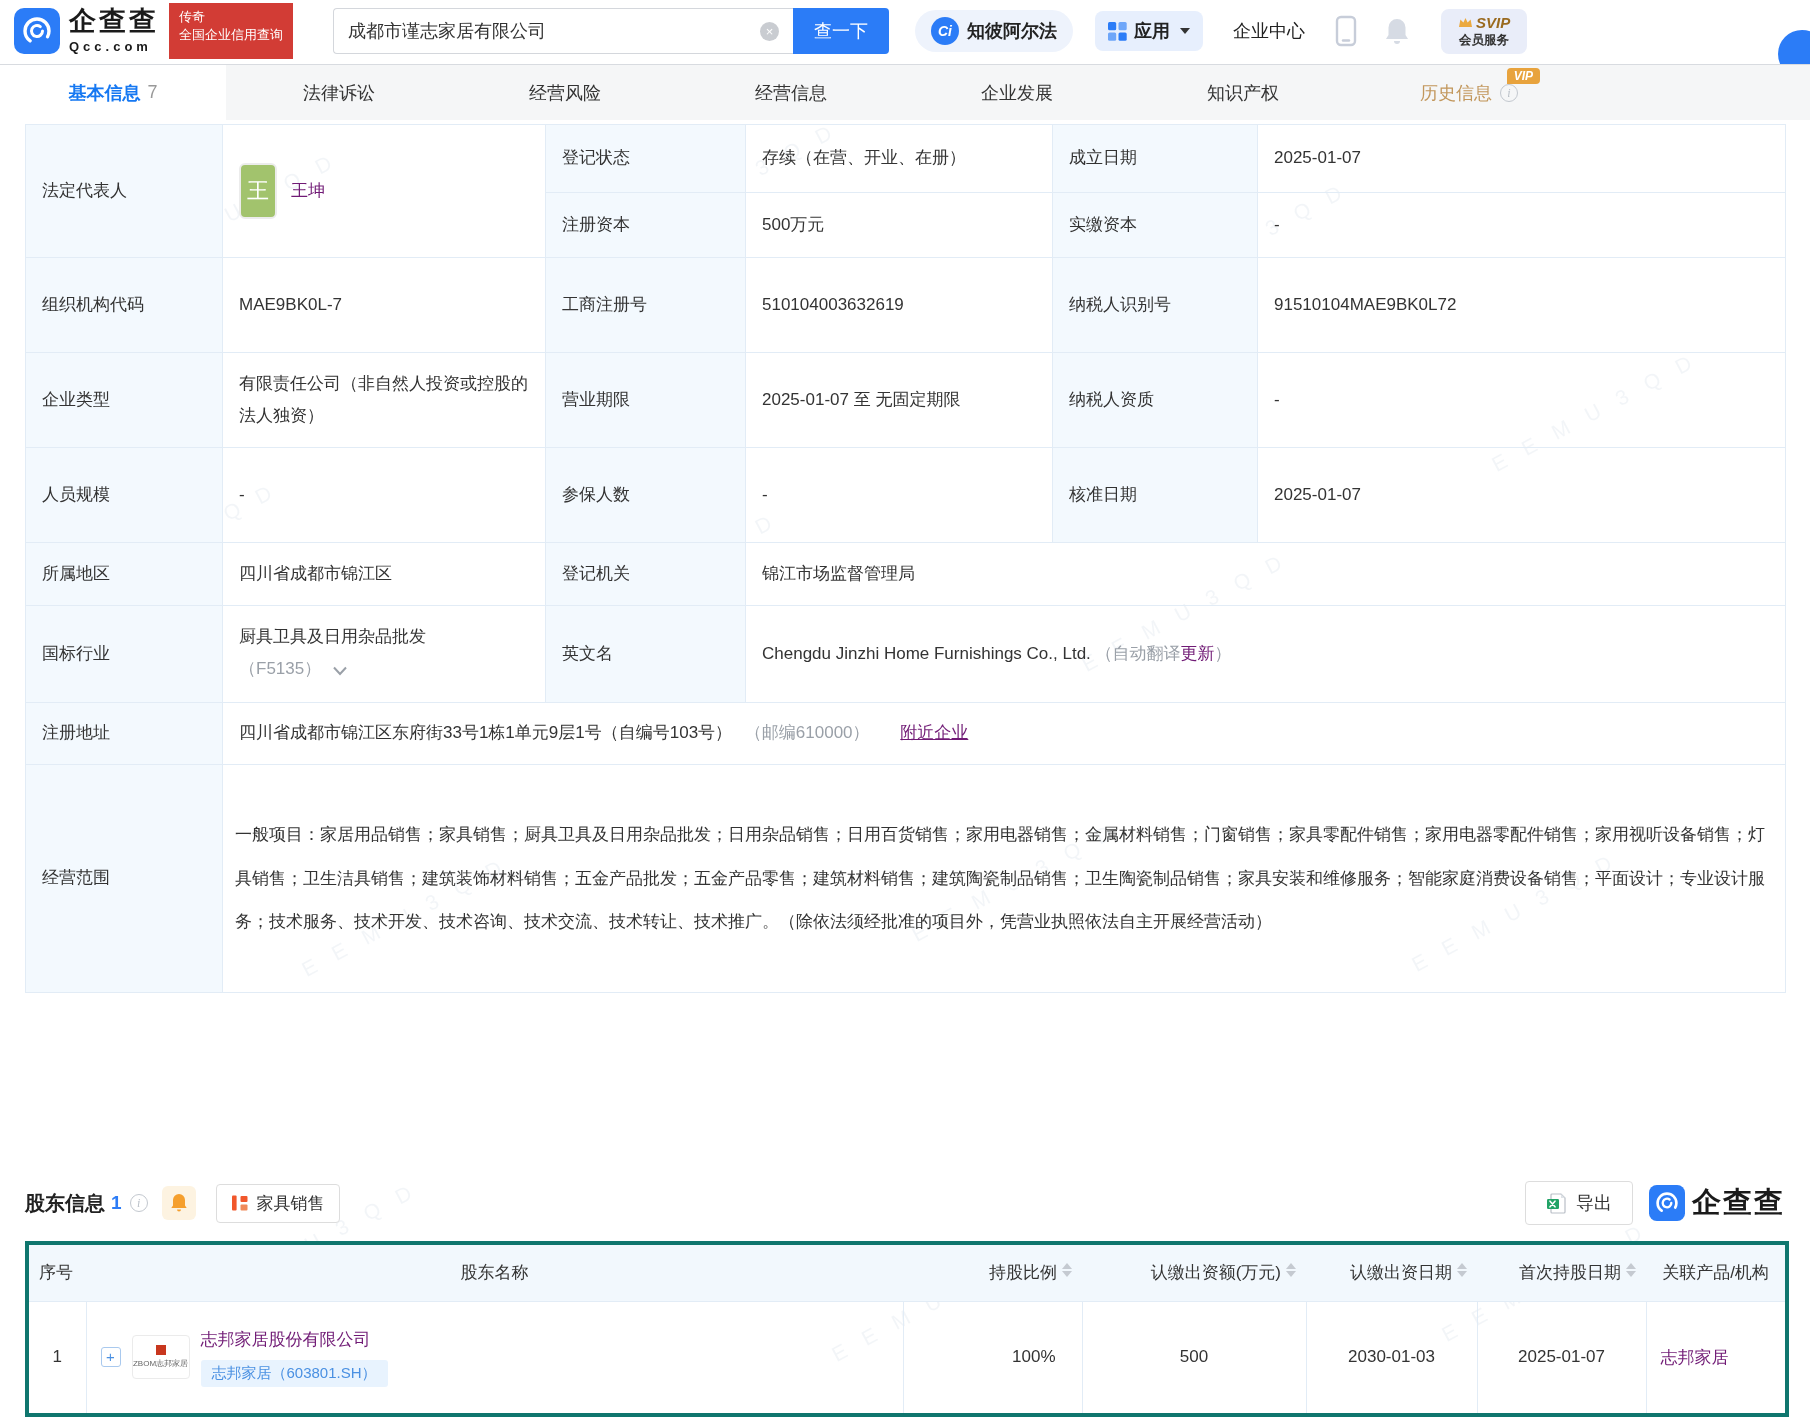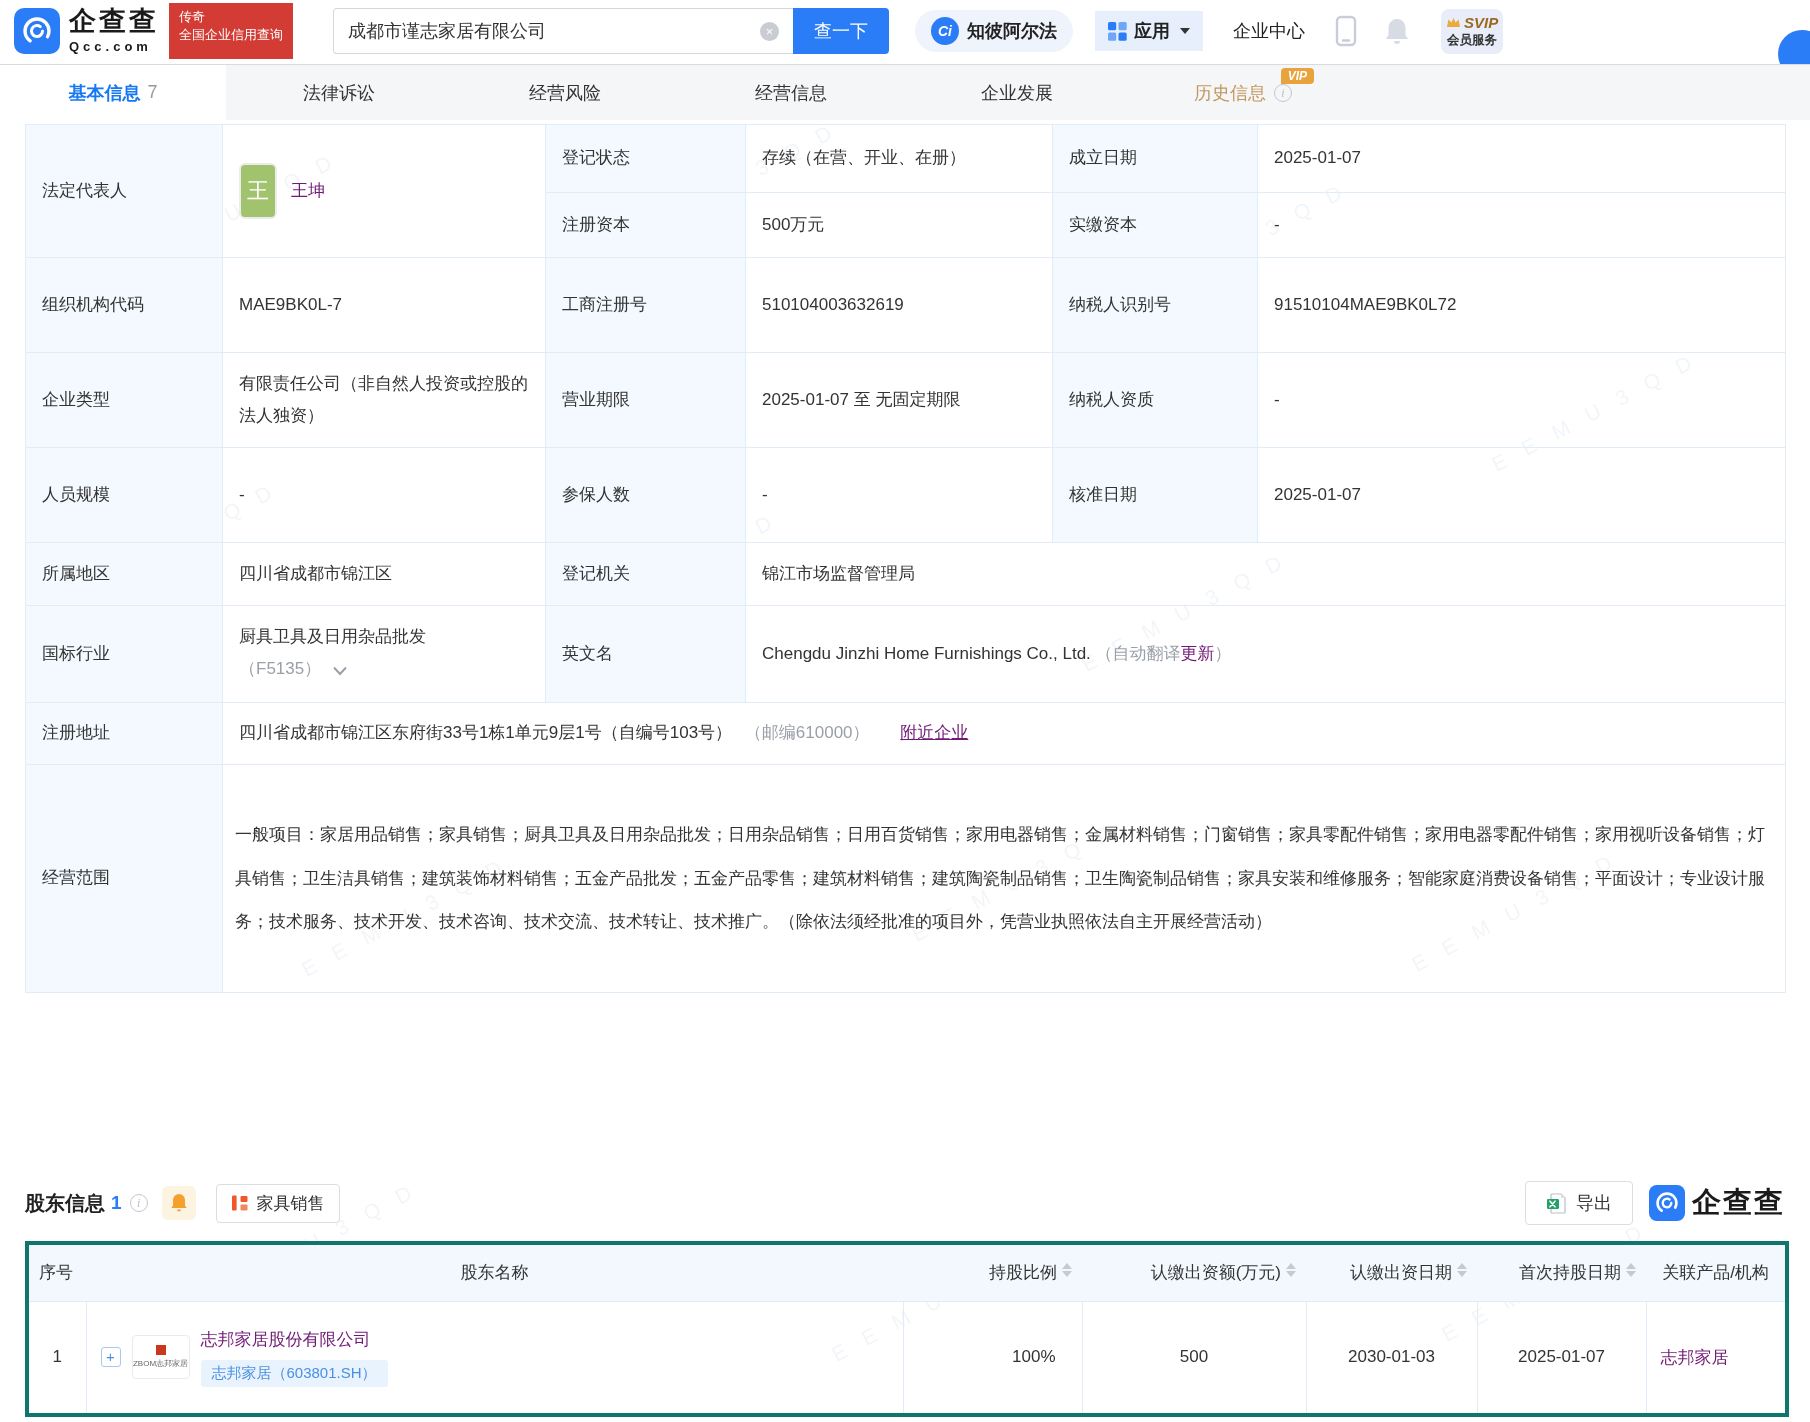--- a/index.html
+++ b/index.html
@@ -29,27 +29,27 @@
   .search-input { width:460px; height:46px; border:1px solid #d4d7dc; border-right:none; border-radius:4px 0 0 4px;
     padding:0 44px 0 14px; font-size:18px; color:#333; outline:none; font-family:inherit; }
   .clear-btn { position:absolute; right:110px; top:14px; width:19px; height:19px; border-radius:50%;
     background:#c9ccd1; color:#fff; font-size:13px; line-height:19px; text-align:center; cursor:pointer; }
   .search-btn { width:96px; height:46px; background:#2b7cf7; color:#fff; font-size:18px; border:none;
     border-radius:0 4px 4px 0; cursor:pointer; font-family:inherit; }
   .pill { display:flex; align-items:center; gap:8px; background:#eef3fc; border-radius:22px; height:42px;
     padding:0 16px; margin-left:26px; font-size:18px; color:#222; font-weight:bold; cursor:pointer; }
   .ci { width:28px; height:28px; border-radius:50%; background:#2b7cf7; color:#fff; font-size:14px;
     font-weight:bold; font-style:italic; display:flex; align-items:center; justify-content:center; }
-  .apps { display:flex; align-items:center; gap:7px; background:#e7effd; border-radius:0; height:40px;
+  .apps { display:flex; align-items:center; gap:7px; background:#e7effd; border-radius:8px; height:40px;
     padding:8px 13px; margin-left:22px; font-size:18px; font-weight:bold; color:#222; cursor:pointer; }
   .caret { width:0; height:0; border-left:5px solid transparent; border-right:5px solid transparent;
     border-top:6px solid #333; margin-left:3px; }
   .nav-plain { margin-left:30px; font-size:18px; color:#222; cursor:pointer; }
   .hicon { margin-left:30px; display:flex; align-items:center; cursor:pointer; }
-  .svip { margin-left:30px; background:#e9edf9; border-radius:8px; padding:5px 5px; text-align:center; cursor:pointer; }
+  .svip { margin-left:30px; background:#e9edf9; border-radius:8px; padding:5px 17px; text-align:center; cursor:pointer; }
   .svip-top { display:flex; align-items:center; gap:3px; font-size:15px; font-weight:bold; font-style:italic; color:#9a6a1f; justify-content:center; }
   .svip-bottom { font-size:12.5px; color:#333; font-weight:bold; margin-top:1px; }
   .float-btn { position:absolute; right:-16px; top:30px; width:48px; height:48px; border-radius:50%; background:#2b7cf7; cursor:pointer; }
 
   
   .tabs { display:flex; background:#f5f6f7; border-top:1px solid #d8dbe0; height:56px; margin-top:2px; position:relative; z-index:2; }
   .tab { width:226px; display:flex; align-items:center; justify-content:center; font-size:18px; color:#333;
     position:relative; cursor:pointer; }
   .tab.active { background:#fff; color:#1678f2; font-weight:bold; }
   .tab .count { color:#999; font-weight:normal; margin-left:7px; }
@@ -206,20 +206,23 @@
     <span>法律诉讼</span>
   </div>
   <div class="tab">
     <span>经营风险</span>
   </div>
   <div class="tab">
     <span>经营信息</span>
   </div>
   <div class="tab">
     <span>企业发展</span>
+  </div>
+  <div class="tab">
+    <span>知识产权</span>
   </div>
   <div class="tab history">
     <span>历史信息</span>
     <span class="info-i">i</span>
     <span class="vip-badge">VIP</span>
   </div>
 </nav>
 
 <table class="info-table">
   <colgroup>

